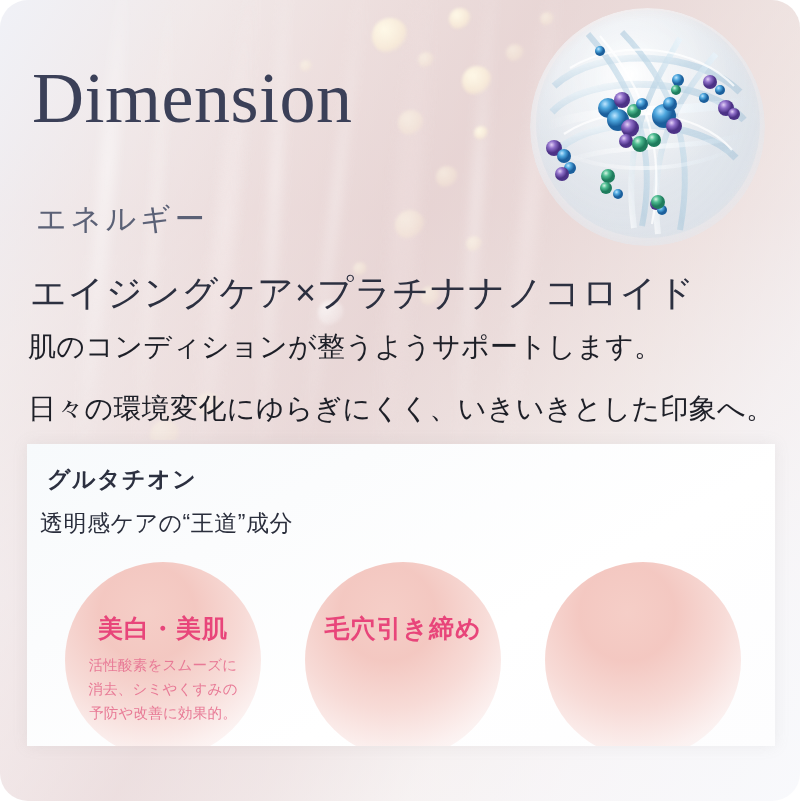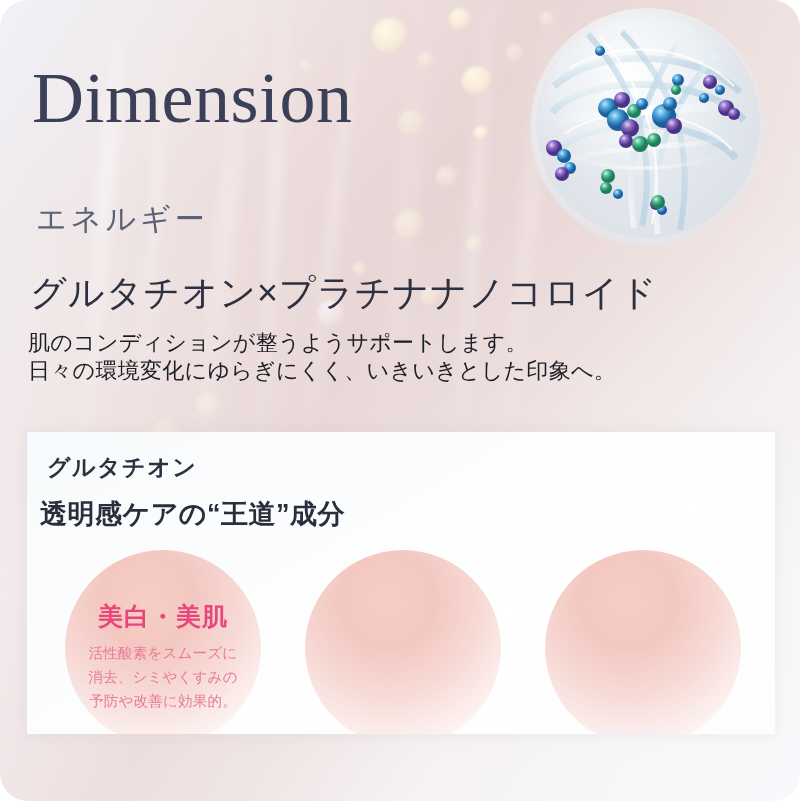--- a/index.html
+++ b/index.html
@@ -119,57 +119,57 @@
     font-size: 36px;
     line-height: 1.15;
     font-weight: 300;
     letter-spacing: 1px;
     color: #2c3040;
     white-space: nowrap;
   }
   .lead-line {
     position: absolute;
     left: 28px;
-    font-size: 22px;
+    font-size: 28px;
     line-height: 1.2;
     font-weight: 400;
     letter-spacing: .3px;
     color: #1d1f27;
     white-space: nowrap;
   }
   .lead-line.l1 { top: 330px; }
-  .lead-line.l2 { top: 358px; }
+  .lead-line.l2 { top: 392px; }
 
   
   .card {
     position: absolute;
     left: 27px;
-    top: 432px;
+    top: 444px;
     width: 748px;
     height: 302px;
     background: linear-gradient(150deg, #f7fafc 0%, #fbfcfd 28%, #ffffff 62%, #fdfdfe 100%);
     box-shadow: 0 0 14px rgba(150,145,150,.13);
     overflow: hidden;
   }
   .card-title {
     position: absolute;
     left: 20px;
     top: 20px;
     font-size: 23px;
     font-weight: 700;
     letter-spacing: 1.5px;
     color: #2c3040;
     white-space: nowrap;
   }
   .card-sub {
     position: absolute;
     left: 13px;
     top: 64px;
-    font-size: 27px;
-    font-weight: 700;
+    font-size: 23px;
+    font-weight: 400;
     letter-spacing: .5px;
     color: #2a2e3c;
     white-space: nowrap;
   }
 
   .benefits {
     position: absolute;
     left: 0;
     top: 118px;
     width: 748px;
@@ -346,33 +346,34 @@
         <circle cx="132" cy="202" r="5" fill="url(#ballBlue)"></circle>
         <circle cx="70" cy="43" r="5" fill="url(#ballBlue)"></circle>
         <circle cx="128" cy="194" r="7" fill="url(#ballGreen)"></circle>
       </g>
     </svg>
   </div>
 
   <div class="hero-title">Dimension</div>
   <div class="hero-sub">エネルギー</div>
 
-  <div class="lead-heading">グルタチオン×プラチナナノコロイド</div>
+  <div class="lead-heading">エイジングケア×プラチナナノコロイド</div>
   <div class="lead-line l1">肌のコンディションが整うようサポートします。</div>
   <div class="lead-line l2">日々の環境変化にゆらぎにくく、いきいきとした印象へ。</div>
 
   <div class="card">
     <div class="card-title">グルタチオン</div>
     <div class="card-sub">透明感ケアの“王道”成分</div>
 
     <div class="benefits">
       <div class="benefit b1">
         <div class="benefit-title">美白・美肌</div>
         <div class="benefit-body">活性酸素をスムーズに消去、シミやくすみの予防や改善に効果的。</div>
       </div>
       <div class="benefit b2">
+        <div class="benefit-title">毛穴引き締め</div>
       </div>
       <div class="benefit b3">
       </div>
     </div>
   </div>
 
 </div>
 
 </body></html>

